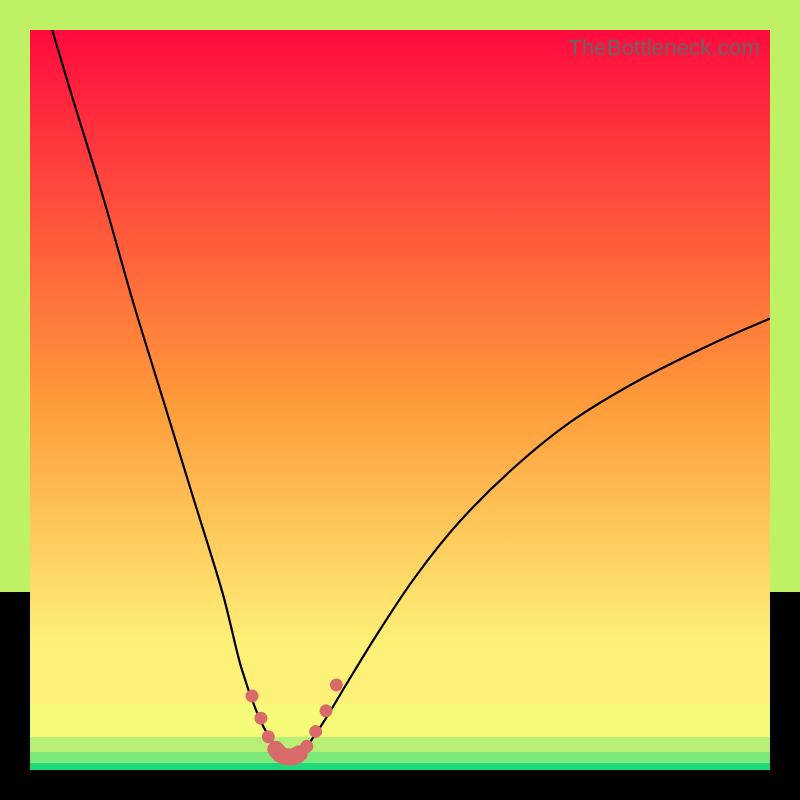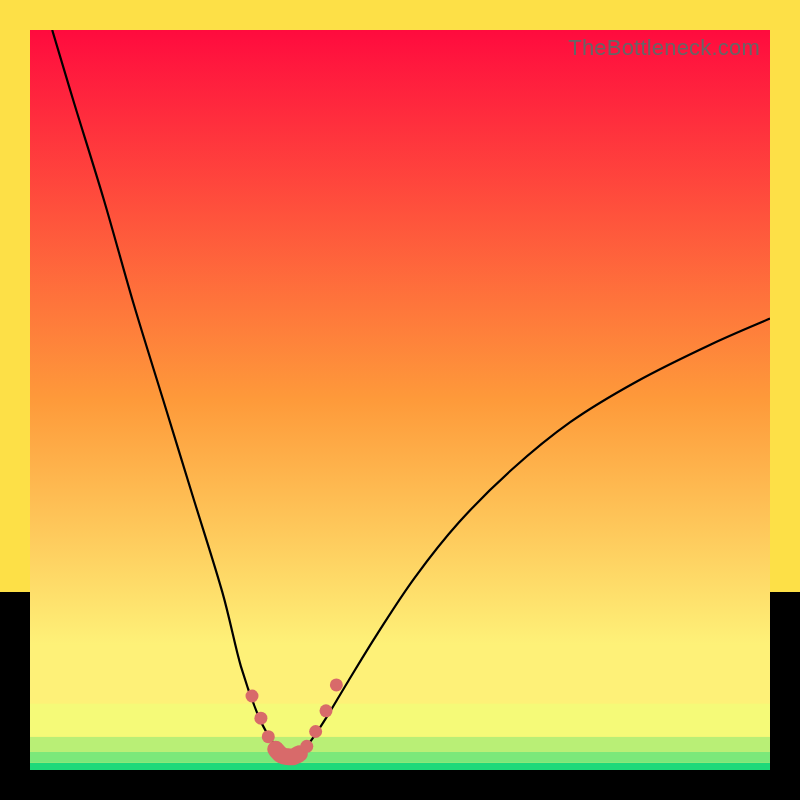--- a/index.html
+++ b/index.html
@@ -6,21 +6,21 @@
       margin: 0;
       padding: 0;
       width: 800px;
       height: 800px;
       overflow: hidden;
       background: #000;
     }
     .frame {
       width: 800px;
       height: 592px;
-      background: #fde047;
+      background: #bef264;
       position: relative;
     }
     .plot-wrap {
       position: absolute;
       left: 30px;
       top: 30px;
       width: 740px;
       height: 740px;
     }
     .watermark {

